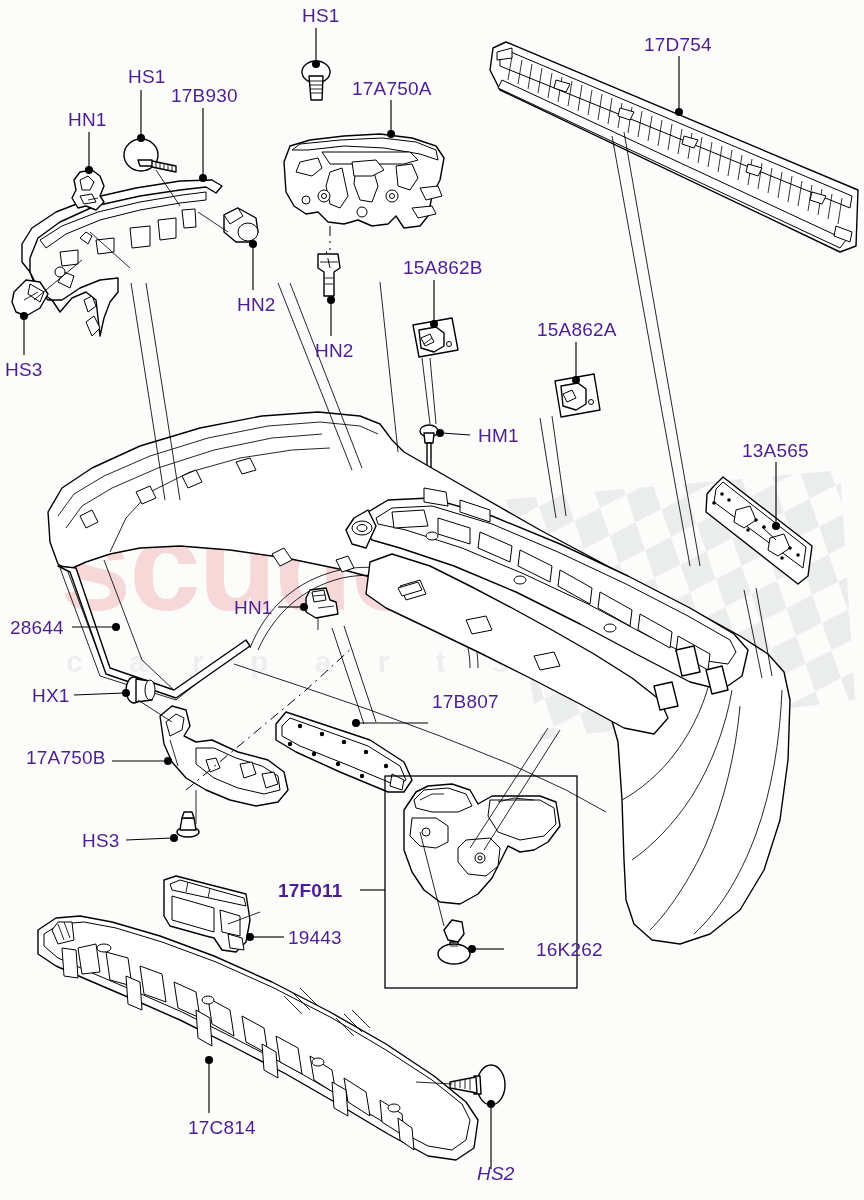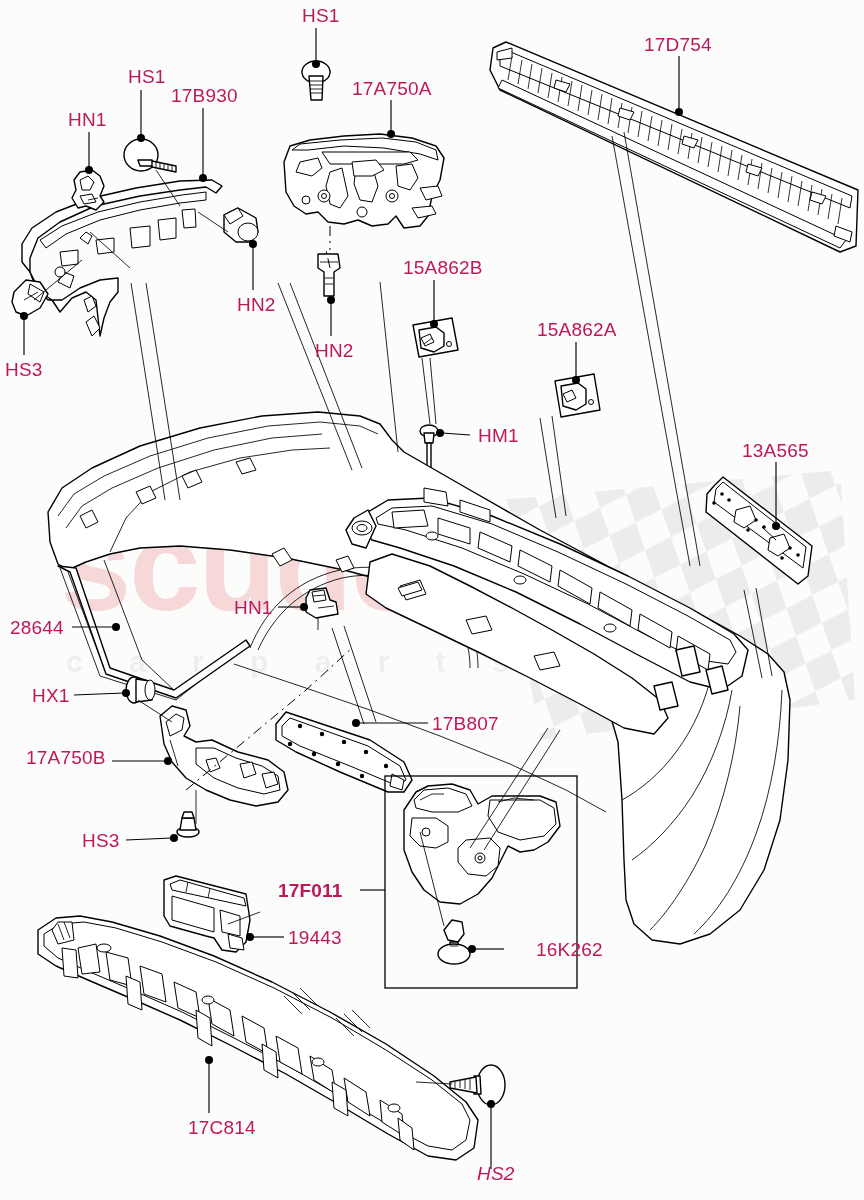--- a/index.html
+++ b/index.html
@@ -5,21 +5,21 @@
   html,body{margin:0;padding:0;background:#ffffff;}
   #page{
     position:relative;width:864px;height:1200px;
     background:#fcfdfb;
     font-family:"Liberation Sans",sans-serif;
     overflow:hidden;
   }
   #artboard{position:absolute;inset:0;}
   .lbl{
     position:absolute;
-    color:#be185d;
+    color:#4c1d95;
     font-family:"Liberation Sans",sans-serif;
     font-size:19px;
     font-weight:400;
     letter-spacing:0.2px;
     white-space:nowrap;
     line-height:1;
   }
   svg{display:block;}
   .ln{stroke:#000;stroke-width:1.15;fill:none;}
   .thin{stroke:#000;stroke-width:0.85;fill:none;}
@@ -575,21 +575,21 @@
       <div class="lbl" style="left: 237px; top: 295px;">HN2</div>
       <div class="lbl" style="left: 315px; top: 341px;">HN2</div>
       <div class="lbl" style="left: 5px; top: 360px;">HS3</div>
       <div class="lbl" style="left: 403px; top: 258px;">15A862B</div>
       <div class="lbl" style="left: 537px; top: 320px;">15A862A</div>
       <div class="lbl" style="left: 478px; top: 426px;">HM1</div>
       <div class="lbl" style="left: 742px; top: 441px;">13A565</div>
       <div class="lbl" style="left: 10px; top: 618px;">28644</div>
       <div class="lbl" style="left: 234px; top: 598px;">HN1</div>
       <div class="lbl" style="left: 32px; top: 686px;">HX1</div>
-      <div class="lbl" style="left: 432px; top: 714px;">17B807</div>
+      <div class="lbl" style="left: 432px; top: 692px;">17B807</div>
       <div class="lbl" style="left: 26px; top: 748px;">17A750B</div>
       <div class="lbl" style="left: 82px; top: 831px;">HS3</div>
       <div class="lbl" style="left: 278px; top: 881px; font-weight: bold;">17F011</div>
       <div class="lbl" style="left: 288px; top: 928px;">19443</div>
       <div class="lbl" style="left: 508px; top: 940px; margin-left: 28px;">16K262</div>
       <div class="lbl" style="left: 188px; top: 1118px;">17C814</div>
       <div class="lbl" style="left: 477px; top: 1164px; font-style: italic;">HS2</div>
     </div>
 
 </div>

